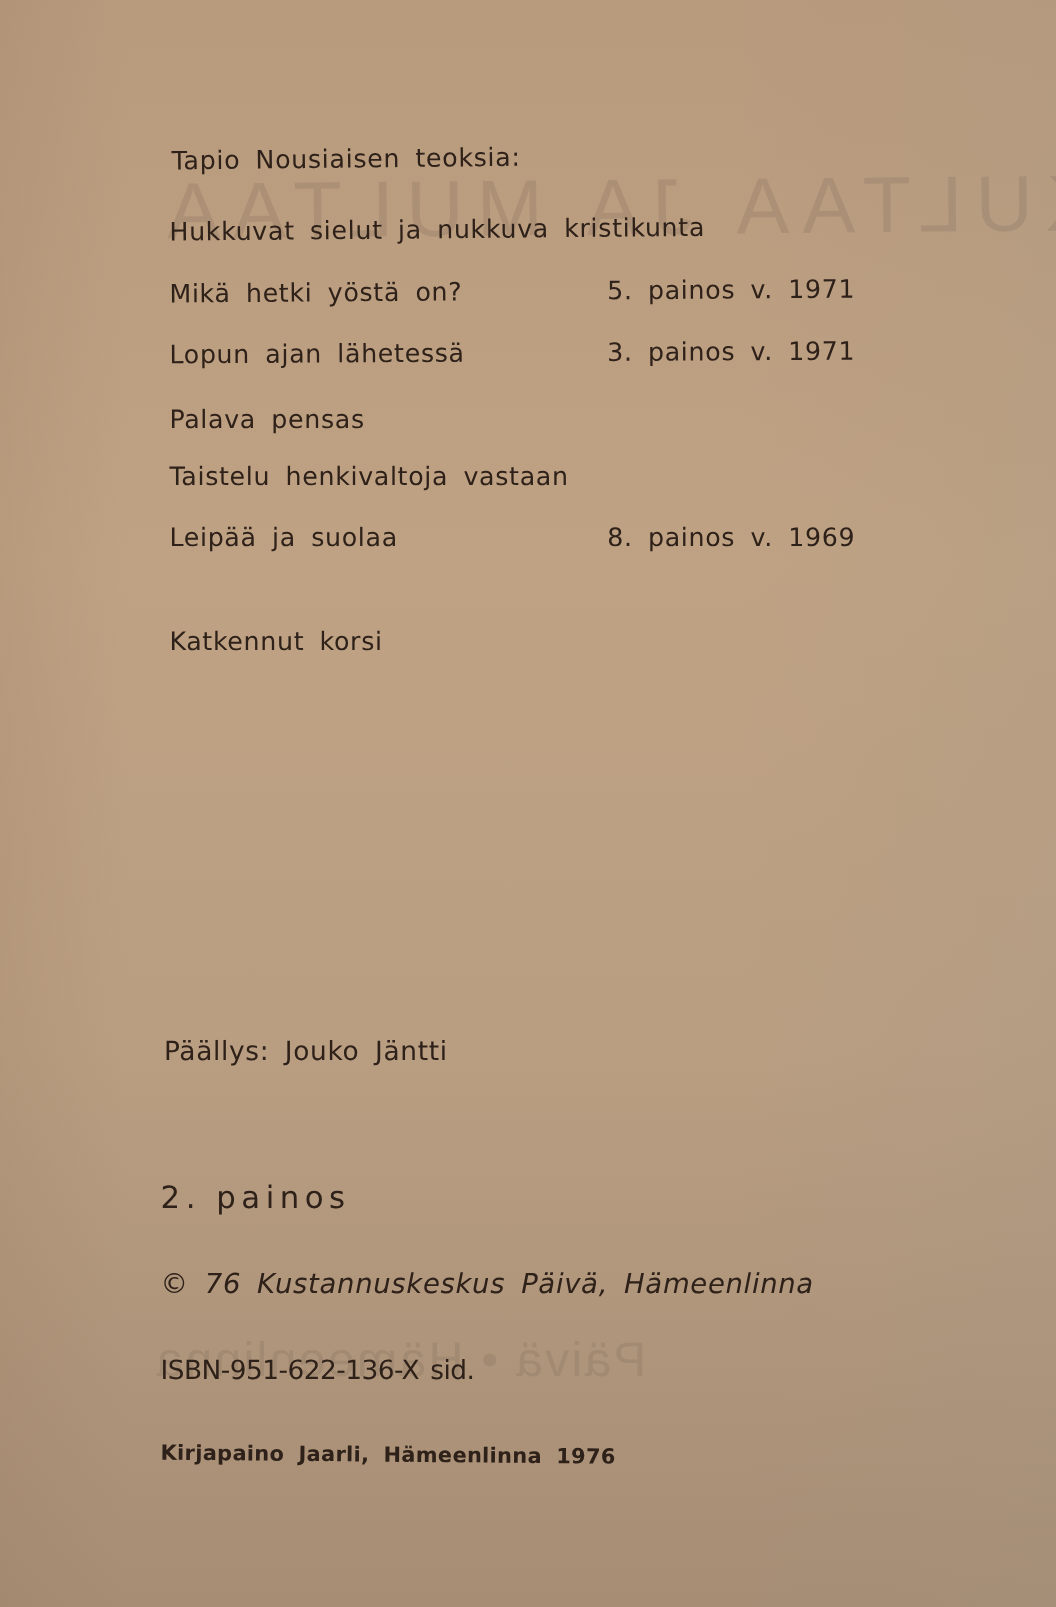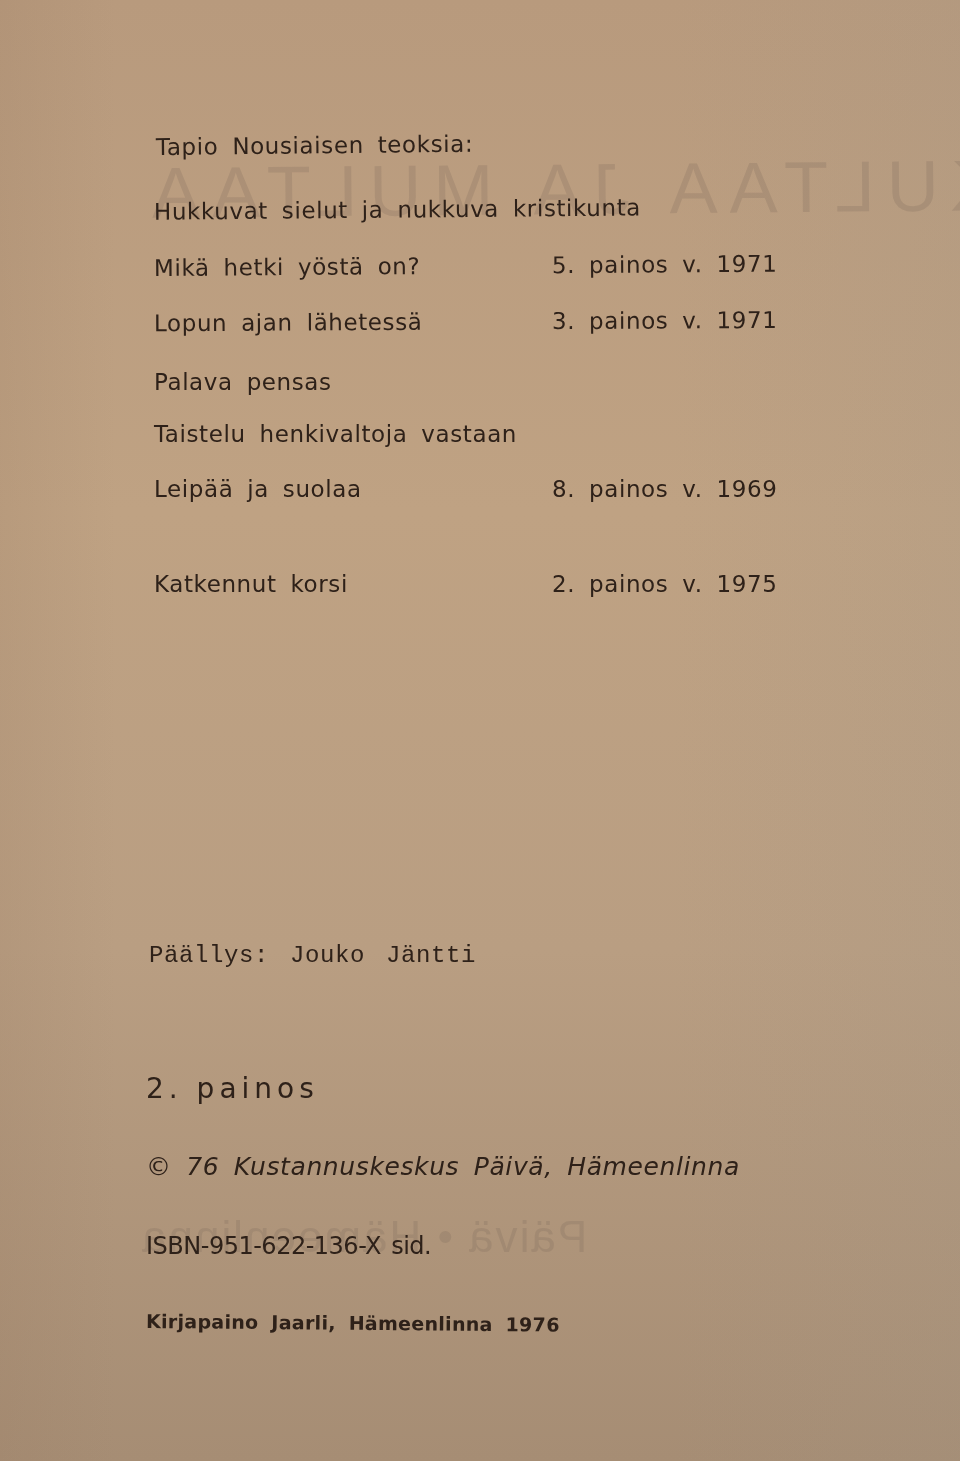--- a/index.html
+++ b/index.html
@@ -50,21 +50,21 @@
     .work { left: 0; width: 960px; height: 30px; }
     .work .title { position: absolute; left: 154px; }
     .work .edition { position: absolute; left: 552px; }
     .work-0 { top: 200px; transform: rotate(-0.5deg); transform-origin: left; }
     .work-1 { top: 256px; transform: rotate(-0.4deg); transform-origin: left; }
     .work-2 { top: 311px; transform: rotate(-0.3deg); transform-origin: left; }
     .work-3 { top: 369px; }
     .work-4 { top: 421px; }
     .work-5 { top: 476px; }
     .work-6 { top: 531px; margin-top: 40px; }
-    .cover-credit { left: 149px; top: 942px; font-size: 24px; font-family: Liberation Mono, monospace; }
+    .cover-credit { left: 149px; top: 942px; font-size: 24px; }
     .printing { left: 146px; top: 1072px; font-size: 28px; letter-spacing: 5px; word-spacing: 0; }
     .copyright { left: 146px; top: 1152px; font-size: 25px; font-style: italic; }
     .isbn { left: 146px; top: 1232px; font-size: 24px; letter-spacing: -0.5px; word-spacing: 3px; }
     .printer { left: 146px; top: 1310px; font-size: 19px; font-weight: bold; letter-spacing: 0.3px; transform: rotate(0.5deg); transform-origin: left; }
   </style>
 </head>
 <body>
 
 <div class="ghost ghost-title">KULTAA JA MULTAA</div>
 <div class="ghost ghost-publisher">Päivä • Hämeenlinna</div>
@@ -91,21 +91,20 @@
   <div class="line work work-4">
     <span class="title">Taistelu henkivaltoja vastaan</span>
     <span class="edition"></span>
   </div>
   <div class="line work work-5">
     <span class="title">Leipää ja suolaa</span>
     <span class="edition">8. painos v. 1969</span>
   </div>
   <div class="line work work-6">
     <span class="title">Katkennut korsi</span>
-    <span class="edition">2. painos v. 1975</span>
   </div>
 </section>
 
 <section>
   <div class="line cover-credit">Päällys: Jouko Jäntti</div>
   <div class="line printing">2. painos</div>
   <div class="line copyright">© 76 Kustannuskeskus Päivä, Hämeenlinna</div>
   <div class="line isbn">ISBN-951-622-136-X sid.</div>
   <div class="line printer">Kirjapaino Jaarli, Hämeenlinna 1976</div>
 </section>

